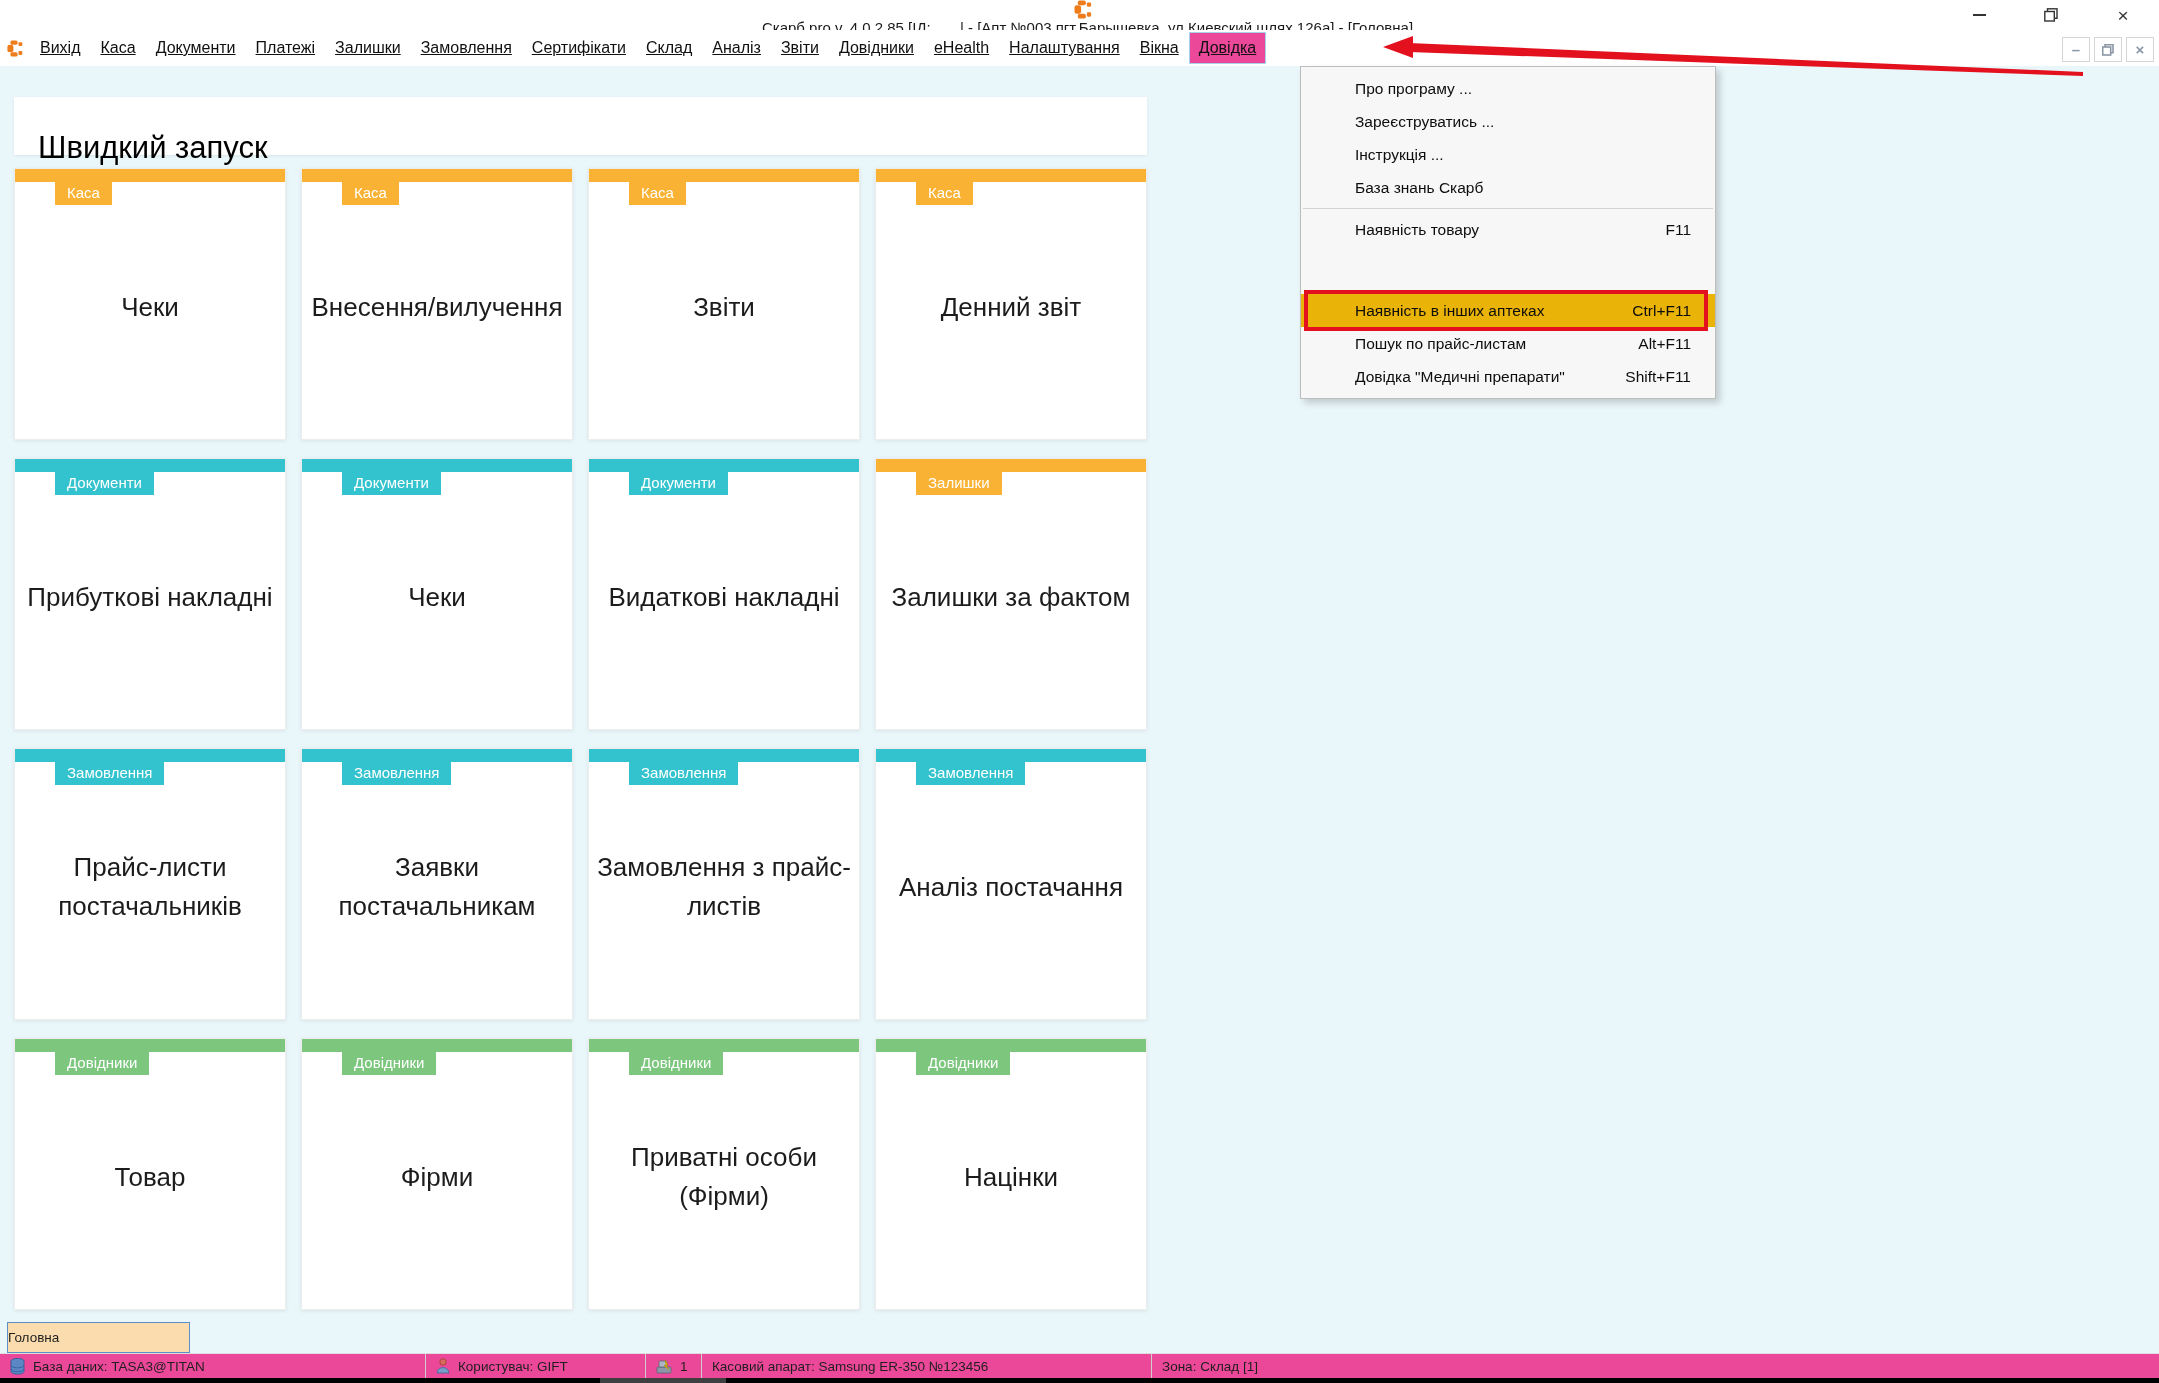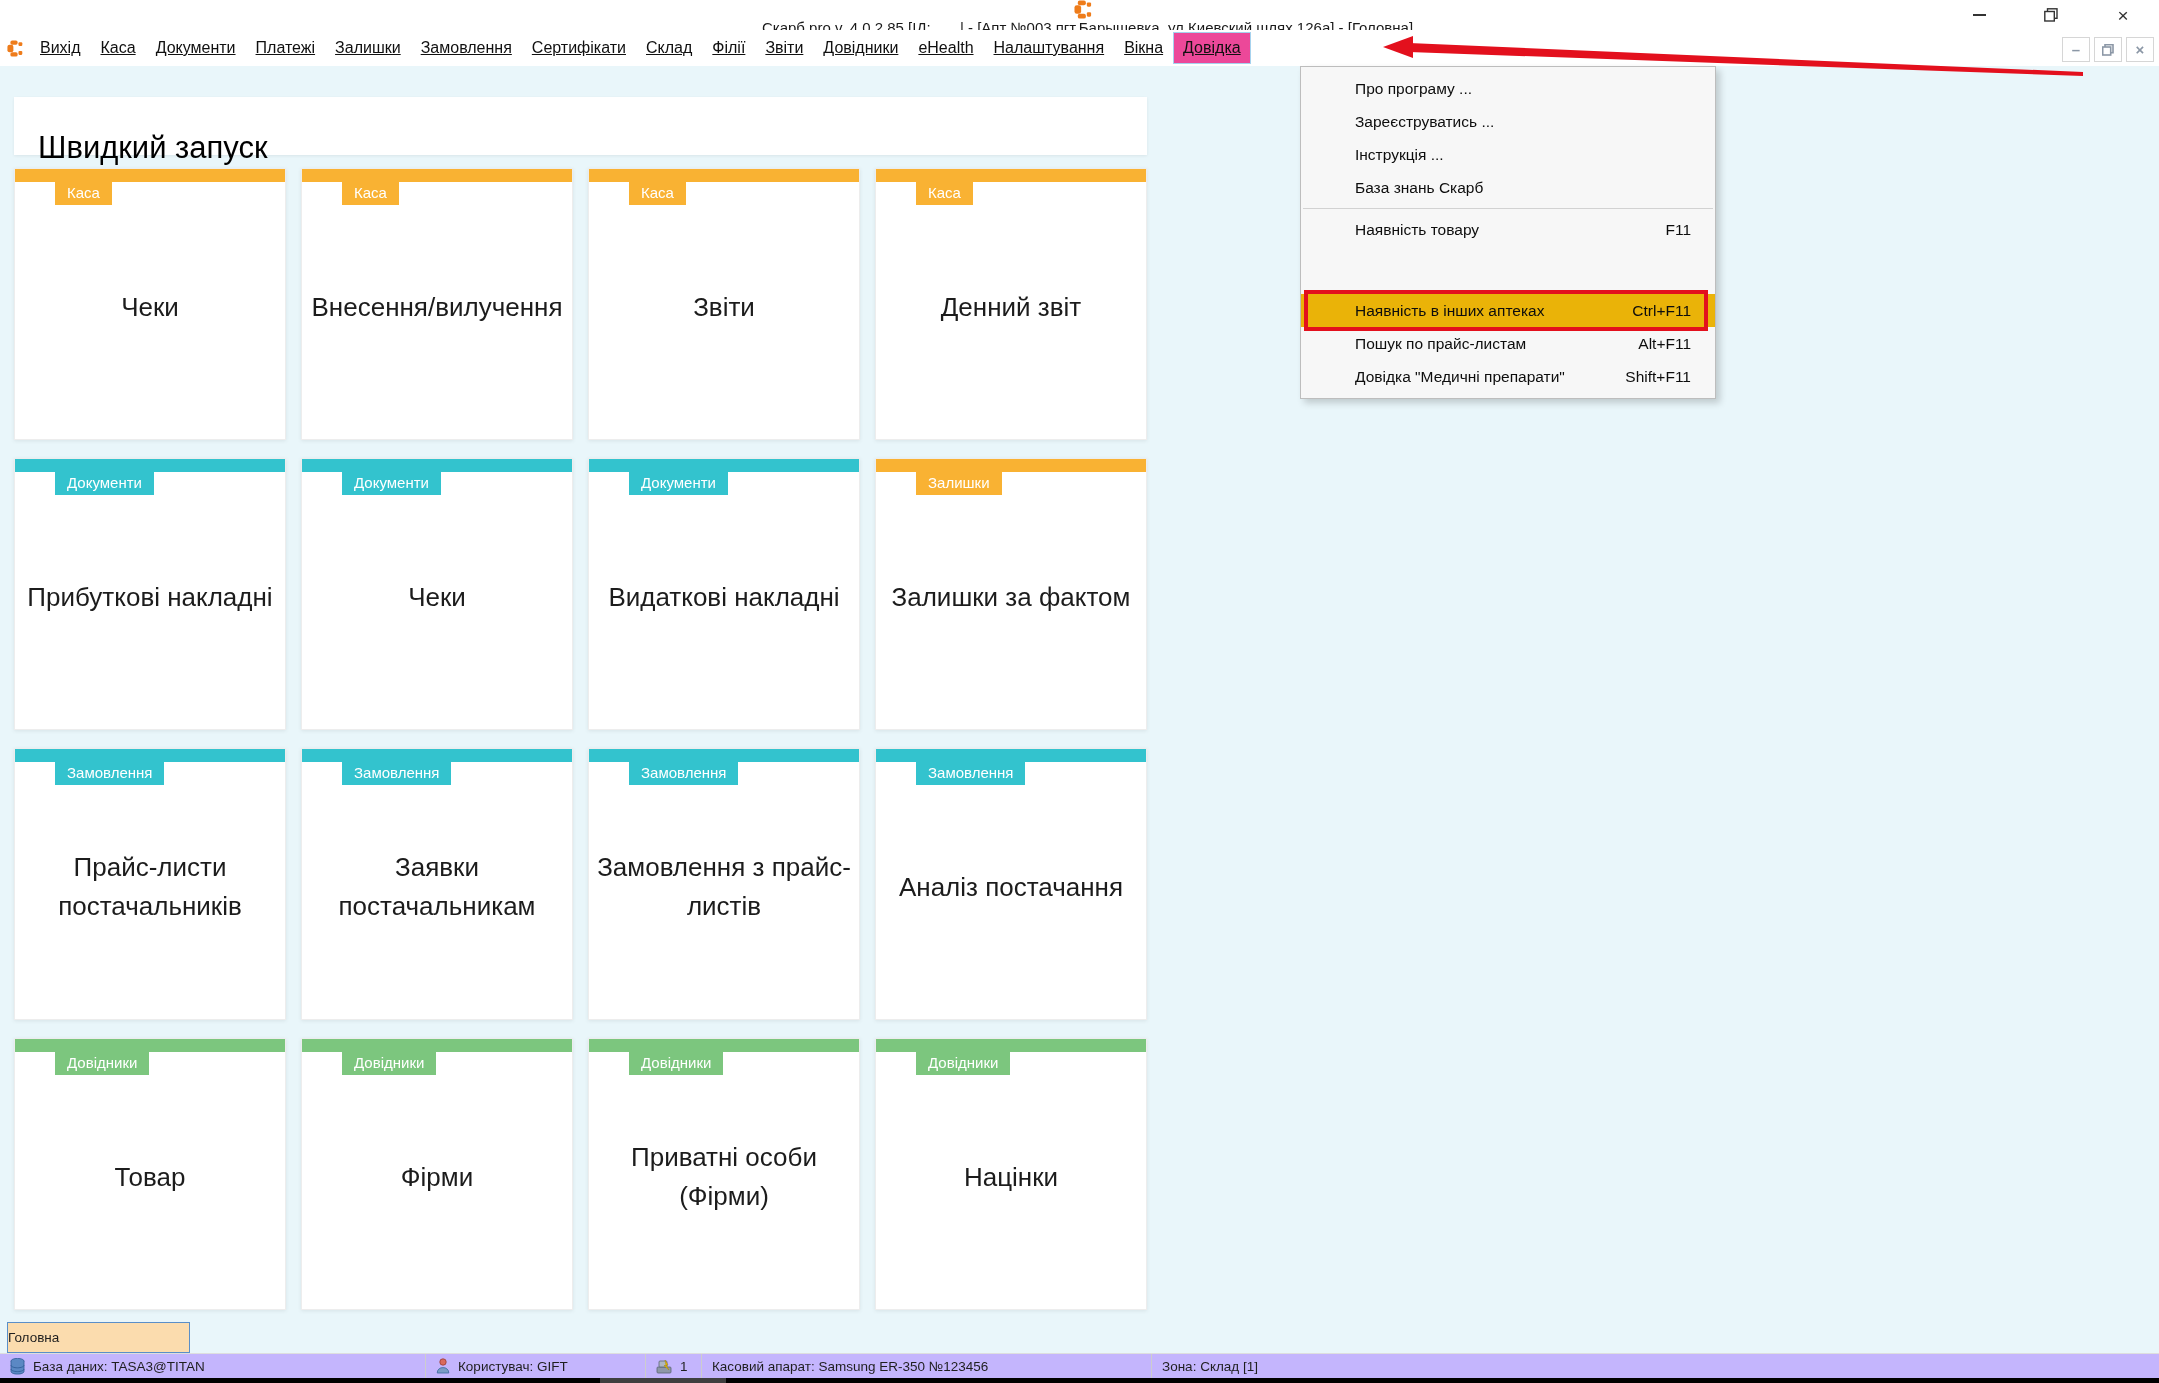--- a/index.html
+++ b/index.html
@@ -58,21 +58,21 @@
   .red-frame { position:absolute; left:3px; right:7px; top:-4px; bottom:-4px;
                border:4px solid #E3101D; pointer-events:none; }
 
   
   .red-arrow { position:absolute; left:1383px; top:36px; width:700px; height:46px; z-index:5; pointer-events:none; }
 
   
   .home-tab { position:absolute; left:7px; top:1322px; width:183px; height:31px; background:#FBDCAE;
               border:1px solid #5a8fc8; display:flex; align-items:center; padding-left:0;
               font-size:13.5px; color:#1f1f1f; }
-  .statusbar { position:absolute; left:0; top:1353px; width:100%; height:25px; background:#c4b5fd;
+  .statusbar { position:absolute; left:0; top:1353px; width:100%; height:25px; background:#ec4899;
                border-top:1px solid #dedede; display:flex; align-items:stretch; font-size:13.5px; color:#1f1f1f; }
   .sb-seg { display:flex; align-items:center; gap:8px; padding-left:10px; border-right:1px solid #cdcdcd; }
   .sb-seg:last-child { border-right:none; }
   .sb-1 { width:426px; } .sb-2 { width:220px; } .sb-3 { width:56px; } .sb-4 { width:450px; } .sb-5 { flex:1; }
   .sb-icon { display:flex; align-items:center; }
 
   .black-bar { position:absolute; left:0; top:1378px; width:100%; height:5px; background:#000; }
   .black-notch { position:absolute; left:600px; top:1378px; width:126px; height:5px; background:#3f3f3f; }
 </style>
 </head>
@@ -112,21 +112,21 @@
     <rect x="13.5" y="13" width="4.5" height="4.5" rx="1.2" fill="#EE7C1B"></rect>
   </svg>
   <div class="menu-item">Вихід</div>
   <div class="menu-item">Каса</div>
   <div class="menu-item">Документи</div>
   <div class="menu-item">Платежі</div>
   <div class="menu-item">Залишки</div>
   <div class="menu-item">Замовлення</div>
   <div class="menu-item">Сертифікати</div>
   <div class="menu-item">Склад</div>
-  <div class="menu-item">Філії</div>
+  <div class="menu-item">Аналіз</div>
   <div class="menu-item">Звіти</div>
   <div class="menu-item">Довідники</div>
   <div class="menu-item">eHealth</div>
   <div class="menu-item">Налаштування</div>
   <div class="menu-item">Вікна</div>
   <div class="menu-item active">Довідка</div>
 </div>
 
 <div class="mdi-controls">
   <div class="mdi-btn">

